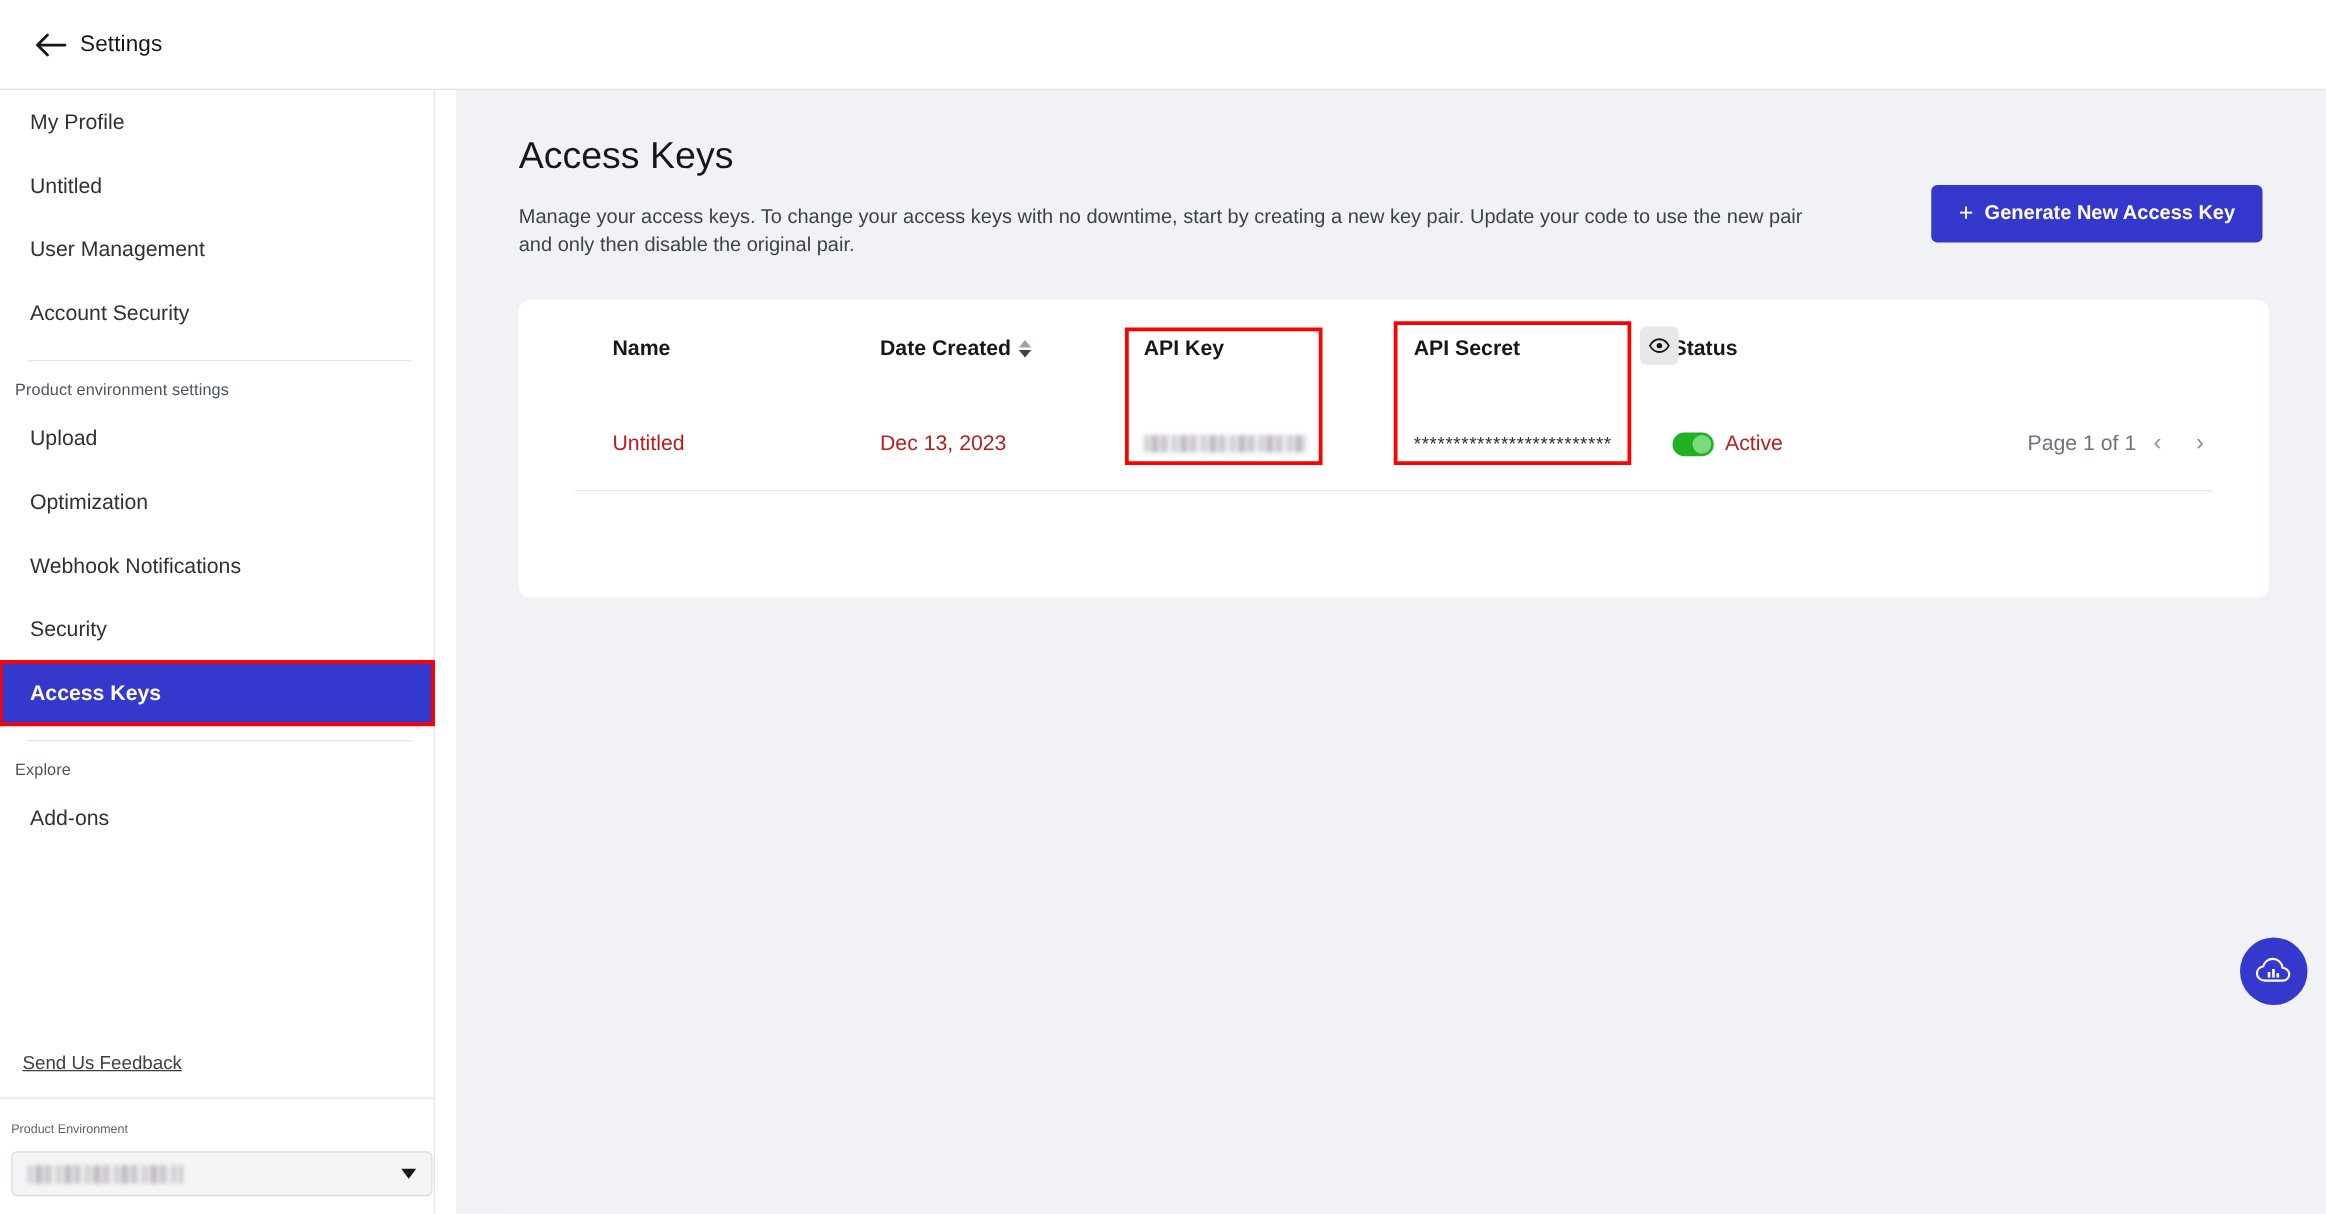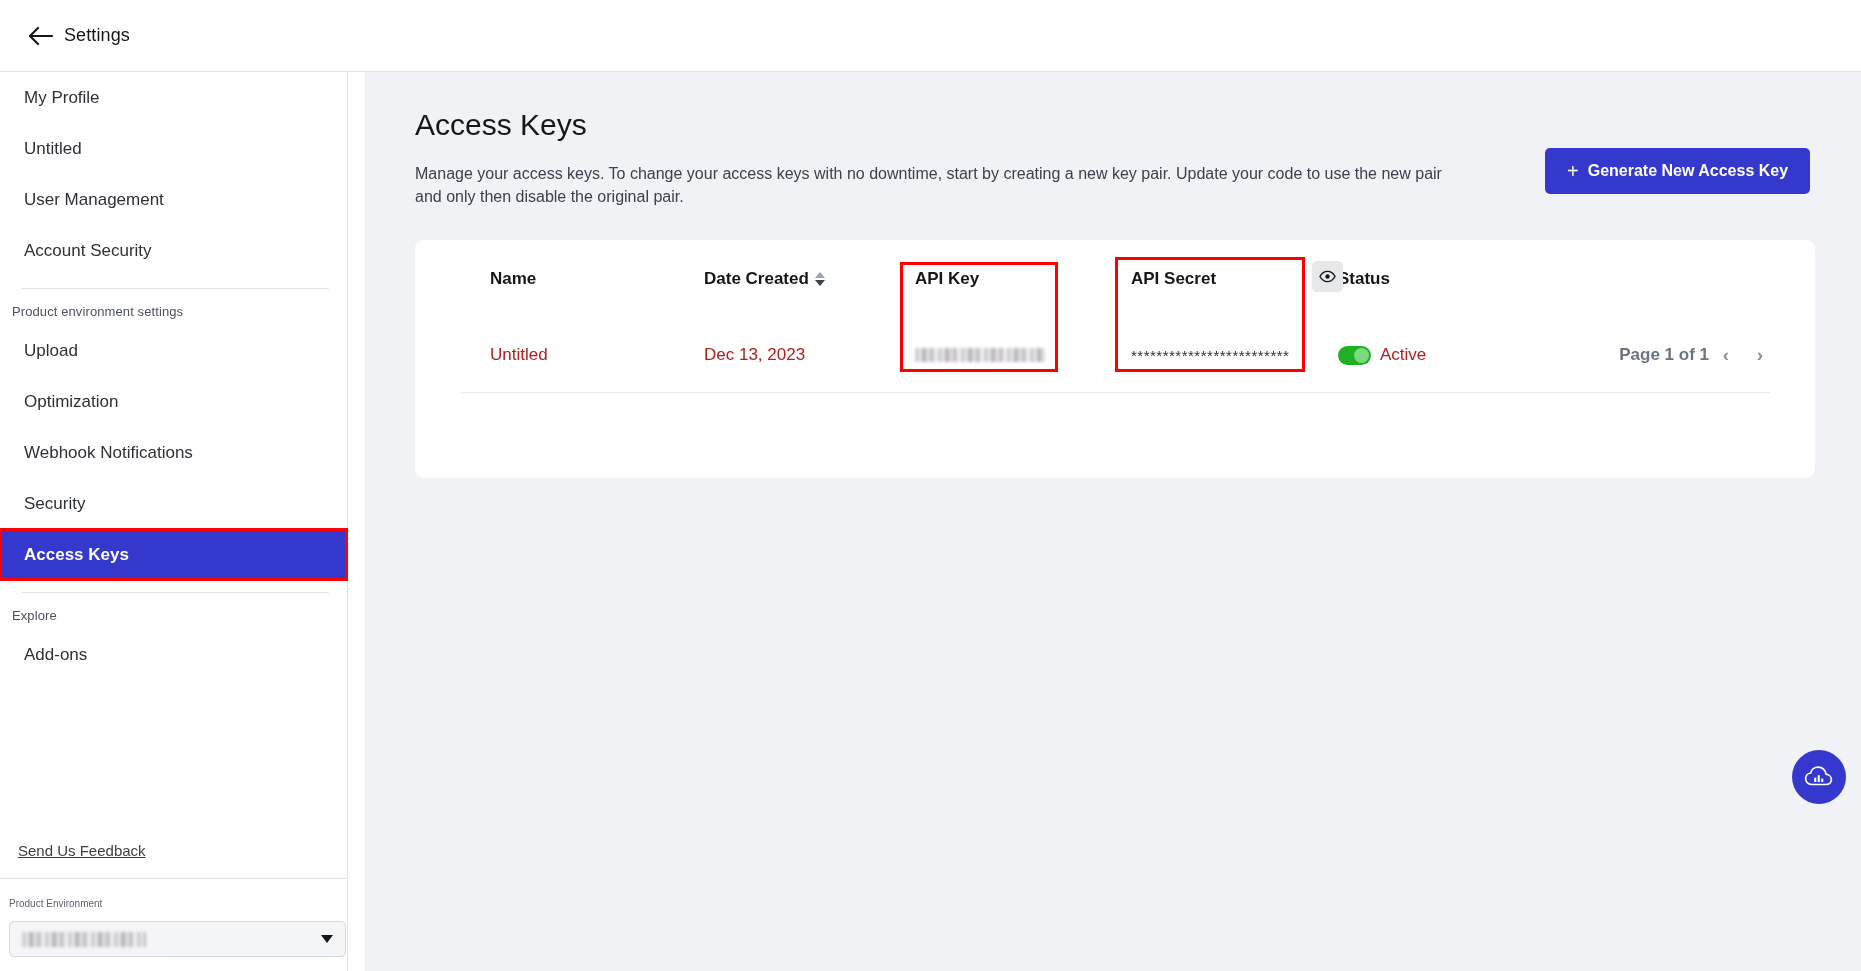--- a/index.html
+++ b/index.html
@@ -184,21 +184,21 @@
     cursor: pointer; flex: none;
   }
   .toggle .knob {
     position: absolute; right: 2px; top: 2px;
     width: 15px; height: 15px; border-radius: 50%;
     background: #7bd97e;
   }
   #pagination {
     position: absolute; right: 38px; bottom: 20px;
     display: flex; align-items: center; gap: 0;
-    font-size: 17px; color: #6d7380; font-weight: bold;
+    font-size: 17px; color: #6d7380;
   }
   .pg-arrow {
     width: 34px; height: 34px; display: flex;
     align-items: center; justify-content: center;
     font-size: 19px; color: #8b909c; cursor: pointer;
   }
 
   
   #fab {
     position: absolute; left: 1427px; top: 678px;

